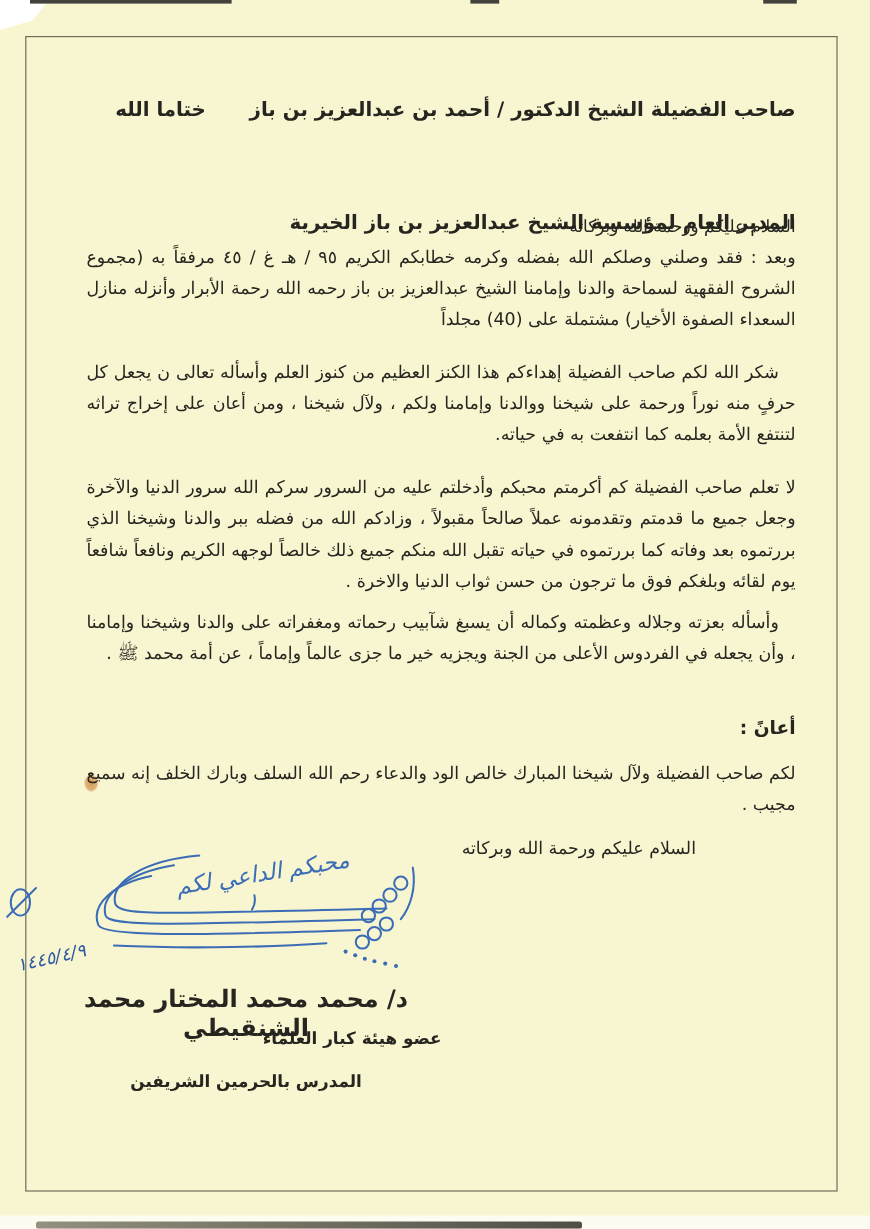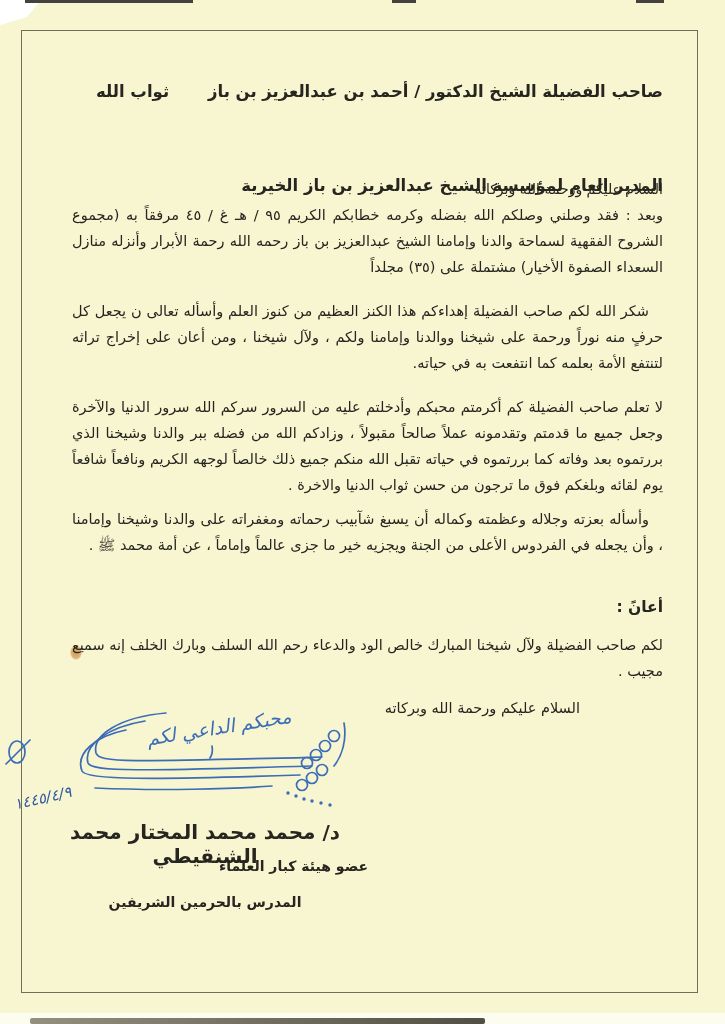--- a/index.html
+++ b/index.html
@@ -67,27 +67,27 @@
   <div class="frame"></div>
 
   <div class="corner-fold"></div>
   <div class="edge-top" style="left:25px; width:168px;"></div>
   <div class="edge-top" style="left:392px; width:24px;"></div>
   <div class="edge-top" style="left:636px; width:28px;"></div>
   <div class="smudge"></div>
 
   <div class="blk hdr hdr-row" style="top:82px;">
     <span>صاحب الفضيلة الشيخ الدكتور / أحمد بن عبدالعزيز بن باز</span>
-    <span>ثواب الله</span>
+    <span>ختاما الله</span>
   </div>
   <div class="blk hdr" style="top:130px;margin-top:46px;">المدير العام لمؤسسة الشيخ عبدالعزيز بن باز الخيرية</div>
 
   <div class="blk greet" style="top:171px;margin-top:10px;">السلام عليكم ورحمة الله وبركاته</div>
 
-  <div class="blk par" style="top:202px;">وبعد : فقد وصلني وصلكم الله بفضله وكرمه خطابكم الكريم ٩٥ / هـ غ / ٤٥ مرفقاً به (مجموع الشروح الفقهية لسماحة والدنا وإمامنا الشيخ عبدالعزيز بن باز رحمه الله رحمة الأبرار وأنزله منازل السعداء الصفوة الأخيار) مشتملة على (٣٥) مجلداً</div>
+  <div class="blk par" style="top:202px;">وبعد : فقد وصلني وصلكم الله بفضله وكرمه خطابكم الكريم ٩٥ / هـ غ / ٤٥ مرفقاً به (مجموع الشروح الفقهية لسماحة والدنا وإمامنا الشيخ عبدالعزيز بن باز رحمه الله رحمة الأبرار وأنزله منازل السعداء الصفوة الأخيار) مشتملة على (40) مجلداً</div>
   <div class="blk par indent" style="top:298px;">شكر الله لكم صاحب الفضيلة إهداءكم هذا الكنز العظيم من كنوز العلم وأسأله تعالى ن يجعل كل حرفٍ منه نوراً ورحمة على شيخنا ووالدنا وإمامنا ولكم ، ولآل شيخنا ، ومن أعان على إخراج تراثه لتنتفع الأمة بعلمه كما انتفعت به في حياته.</div>
   <div class="blk par" style="top:394px;">لا تعلم صاحب الفضيلة كم أكرمتم محبكم وأدخلتم عليه من السرور سركم الله سرور الدنيا والآخرة وجعل جميع ما قدمتم وتقدمونه عملاً صالحاً مقبولاً ، وزادكم الله من فضله ببر والدنا وشيخنا الذي بررتموه بعد وفاته كما بررتموه في حياته تقبل الله منكم جميع ذلك خالصاً لوجهه الكريم ونافعاً شافعاً يوم لقائه وبلغكم فوق ما ترجون من حسن ثواب الدنيا والاخرة .</div>
   <div class="blk par indent" style="top:506px;">وأسأله بعزته وجلاله وعظمته وكماله أن يسبغ شآبيب رحماته ومغفراته على والدنا وشيخنا وإمامنا ، وأن يجعله في الفردوس الأعلى من الجنة ويجزيه خير ما جزى عالماً وإماماً ، عن أمة محمد ﷺ .</div>
 
   <div class="blk closing-hd" style="top:598px;">أعانً :</div>
   <div class="blk par" style="top:632px;">لكم صاحب الفضيلة ولآل شيخنا المبارك خالص الود والدعاء رحم الله السلف وبارك الخلف إنه سميع مجيب .</div>
   <div class="farewell">السلام عليكم ورحمة الله وبركاته</div>
 
   <svg class="sig-svg" viewBox="0 0 390 107">
     <g stroke="#3b6db6" stroke-width="1.7" fill="none" stroke-linecap="round">

